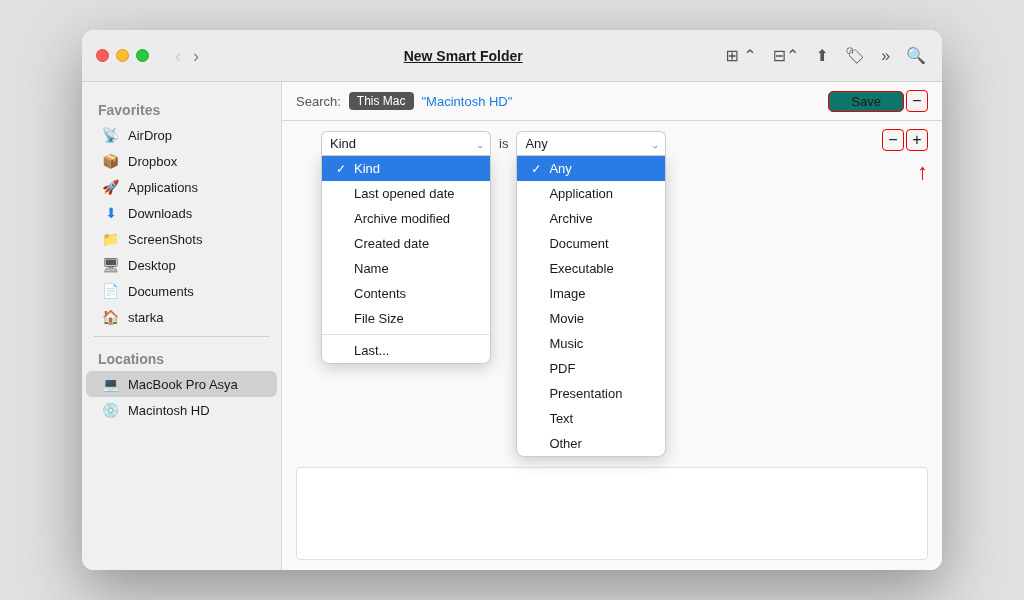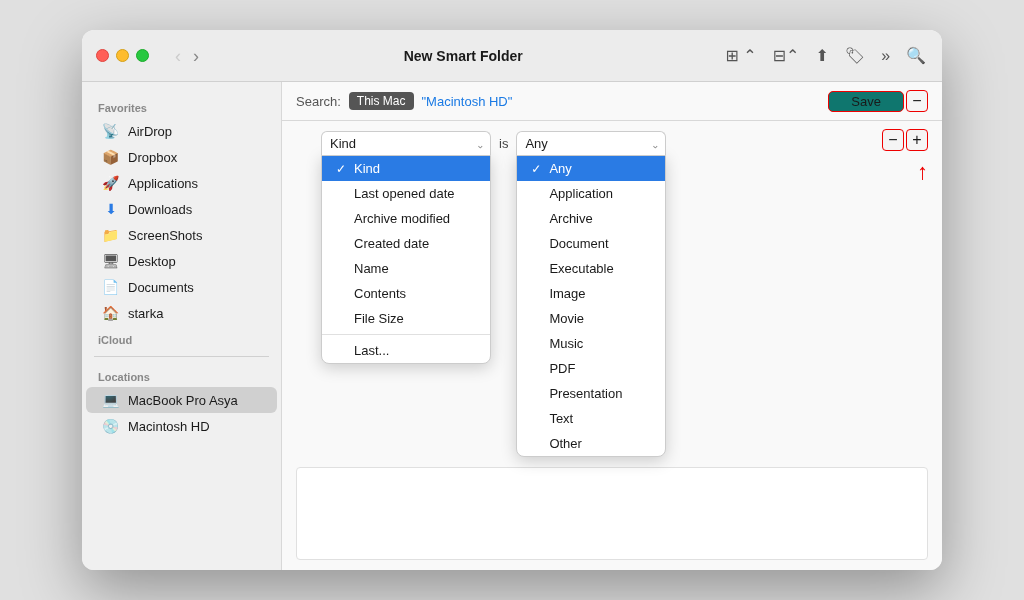--- a/index.html
+++ b/index.html
@@ -63,20 +63,21 @@
       padding: 2px 4px;
       line-height: 1;
     }
     .nav-btn.disabled { color: #ccc; cursor: default; }
     .window-title {
       font-size: 14px;
       font-weight: 600;
       color: #1a1a1a;
       flex: 1;
       text-align: center;
+      text-decoration: underline;
     }
     .toolbar-icons {
       display: flex;
       align-items: center;
       gap: 12px;
     }
     .tb-icon {
       font-size: 16px;
       color: #555;
       cursor: pointer;
@@ -91,21 +92,21 @@
     
     .sidebar {
       width: 200px;
       background: #f0f0f0;
       border-right: 1px solid #d8d8d8;
       padding: 12px 0;
       flex-shrink: 0;
       overflow-y: auto;
     }
     .sidebar-section-label {
-      font-size: 11px;
+      font-size: 14px;
       font-weight: 600;
       color: #888;
       padding: 8px 16px 4px 16px;
       text-transform: none;
       letter-spacing: 0;
     }
     .sidebar-item {
       display: flex;
       align-items: center;
       gap: 8px;
@@ -363,21 +364,20 @@
       </div>
       <div class="sidebar-item">
         <span class="sidebar-icon">📄</span>
         <span>Documents</span>
       </div>
       <div class="sidebar-item">
         <span class="sidebar-icon">🏠</span>
         <span>starka</span>
       </div>
 
-      <div class="sidebar-section-label">iCloud</div>
       <div class="sidebar-divider"></div>
       <div class="sidebar-section-label">Locations</div>
 
       <div class="sidebar-item active">
         <span class="sidebar-icon">💻</span>
         <span>MacBook Pro Asya</span>
       </div>
       <div class="sidebar-item">
         <span class="sidebar-icon">💿</span>
         <span>Macintosh HD</span>

